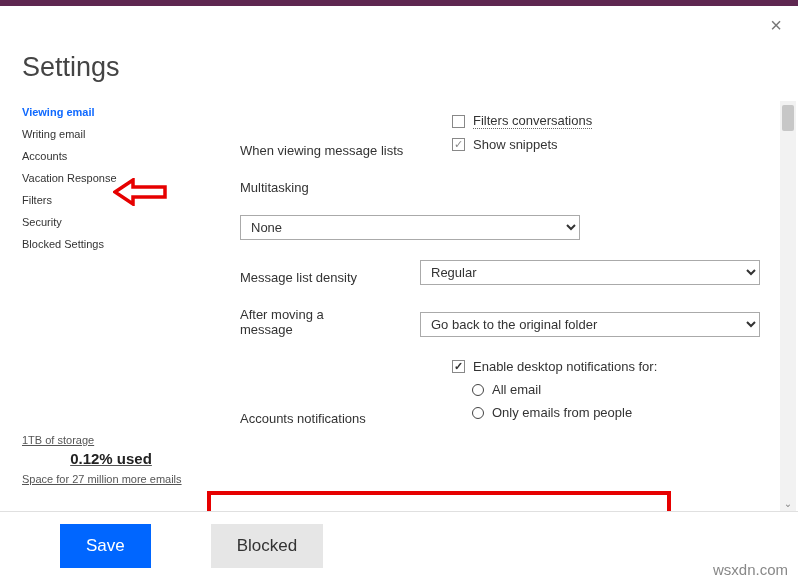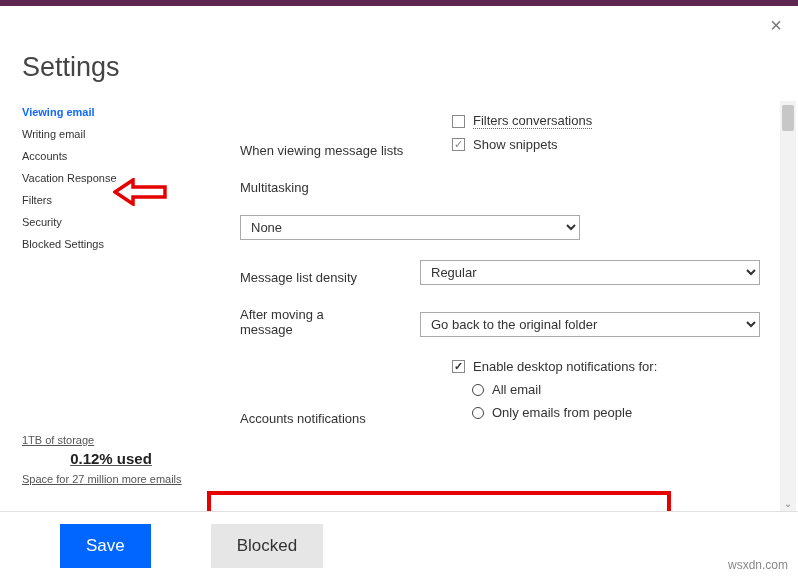--- a/index.html
+++ b/index.html
@@ -162,22 +162,22 @@
     font-size: 17px;
     border: none;
     cursor: pointer;
     margin-left: 40px;
   }
   .btn-primary { background: #0066ff; color: #fff; }
   .btn-secondary { background: #e6e6e6; color: #333; }
   .watermark {
     position: absolute;
     right: 10px;
-    bottom: 8px;
-    font-size: 12px;
+    bottom: 2px;
+    font-size: 15px;
     color: #888;
     z-index: 50;
   }
   
   .red-arrow {
     position: absolute;
     left: 113px;
     top: 77px;
     width: 54px;
     height: 28px;

